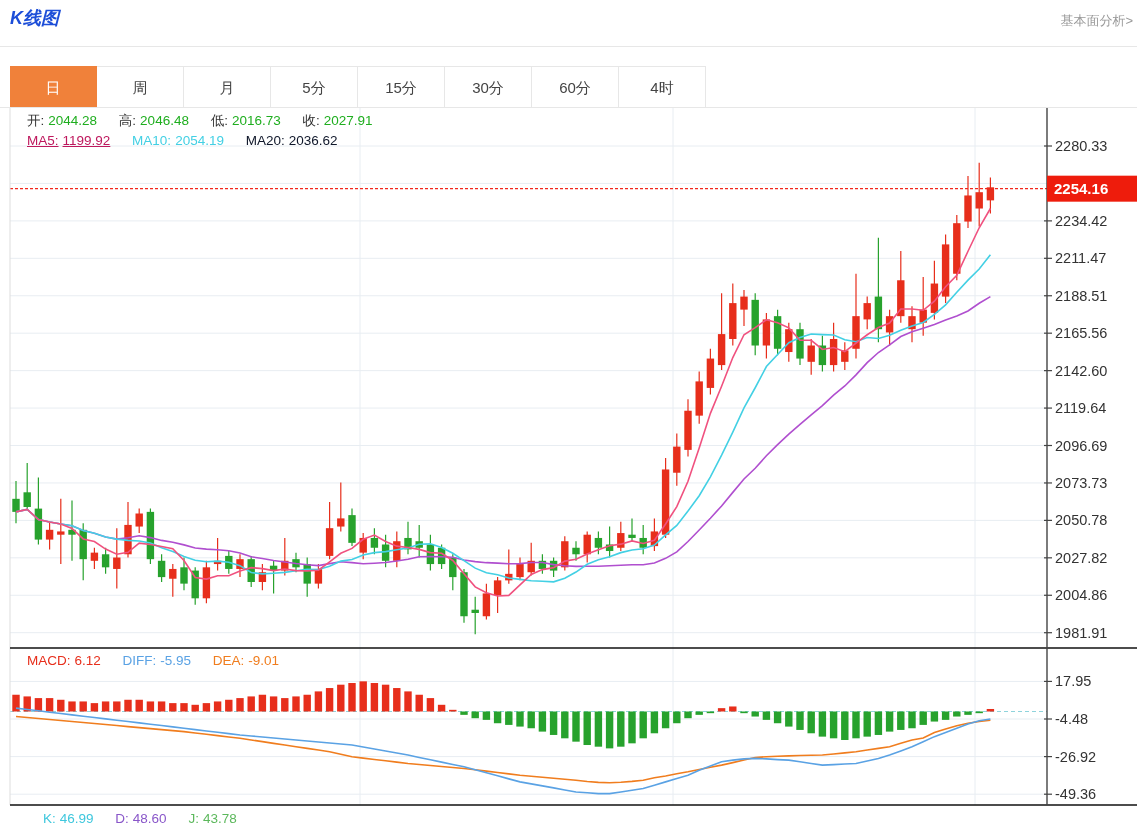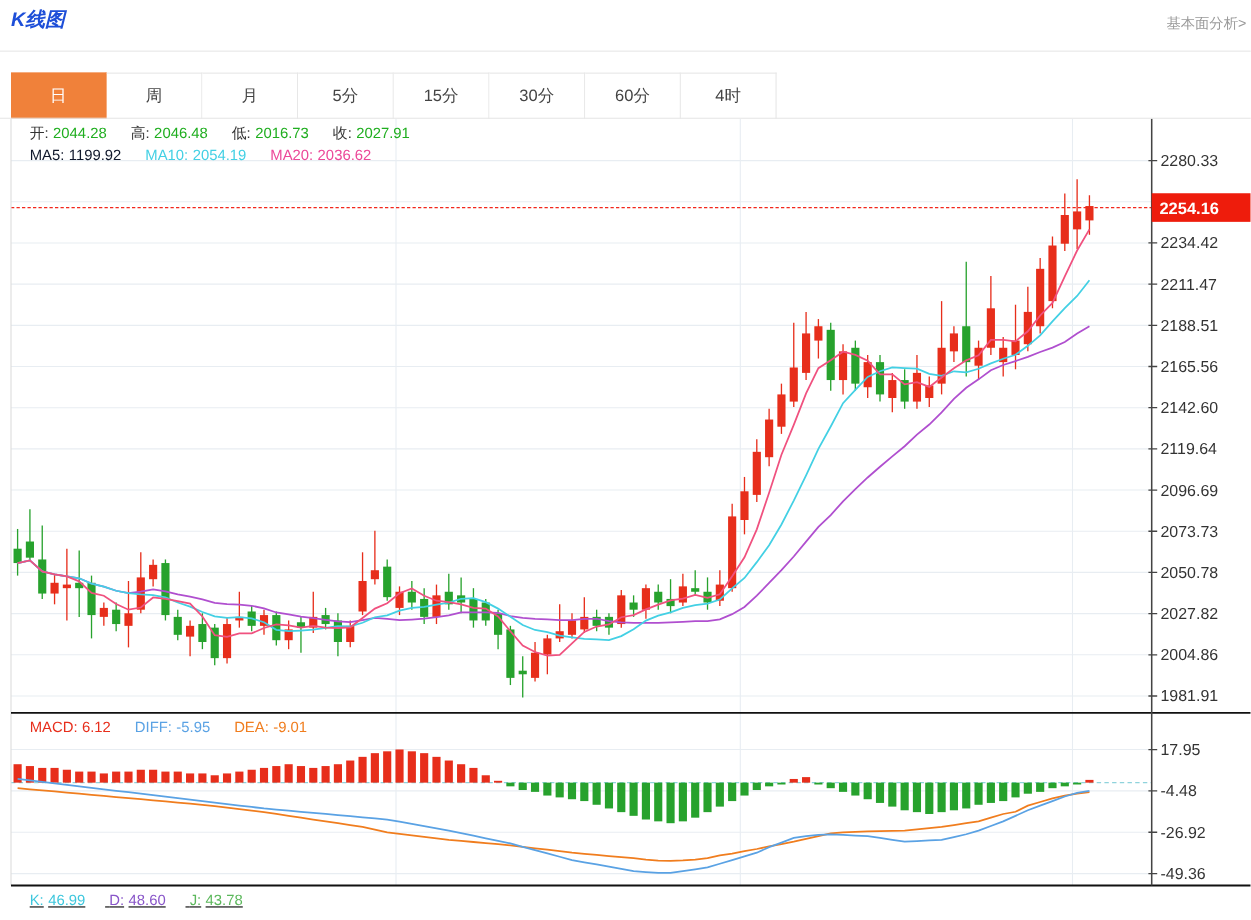--- a/index.html
+++ b/index.html
@@ -11,23 +11,23 @@
   .tabs{position:absolute;left:10px;top:66px;display:flex;}
   .tab{width:87px;height:42px;line-height:42px;text-align:center;font-size:15px;color:#444;
        border-top:1px solid #e7e7e7;border-right:1px solid #e7e7e7;background:#fff;cursor:pointer;box-sizing:border-box;}
   .tab.active{background:#f0813a;color:#fff;border-color:#f0813a;}
   .tabs-rule{position:absolute;left:0;top:107px;width:1137px;border-bottom:1px solid #e7e7e7;}
   .legend{position:absolute;font-size:13.5px;white-space:nowrap;z-index:5;}
   .legend span{margin-right:4px;}
   .legend .gap{margin-right:18px;}
   .lg-dark{color:#333;}
   .lg-green{color:#1fae1f;text-align:right;}
-  .lg-ma5{color:#0f172a;}
+  .lg-ma5{color:#be185d;text-decoration:underline;}
   .lg-ma10{color:#43d0e4;}
-  .lg-ma20{color:#ec4899;}
+  .lg-ma20{color:#0f172a;}
   .lg-macd{color:#e72e1b;}
   .lg-diff{color:#5aa2e4;}
   .lg-dea{color:#f07d1e;}
   .lg-k{color:#3ec7dd;}
   .lg-d{color:#8956c9;}
   .lg-j{color:#5cb85c;}
   #chart-svg{position:absolute;left:0;top:108px;}
 </style>
 </head>
 <body>
@@ -392,17 +392,17 @@
 <div class="legend" style="left:27px;top:133px;">
   <span class="lg-ma5">MA5:</span><span class="lg-ma5 gap">1199.92</span>
   <span class="lg-ma10">MA10:</span><span class="lg-ma10 gap">2054.19</span>
   <span class="lg-ma20">MA20:</span><span class="lg-ma20">2036.62</span>
 </div>
 <div class="legend" style="left:27px;top:653px;">
   <span class="lg-macd">MACD:</span><span class="lg-macd gap">6.12</span>
   <span class="lg-diff">DIFF:</span><span class="lg-diff gap">-5.95</span>
   <span class="lg-dea">DEA:</span><span class="lg-dea">-9.01</span>
 </div>
-<div class="legend" style="left:27px;top:811px;text-decoration:underline;">
+<div class="legend" style="left:43px;top:811px;">
   <span class="lg-k">K:</span><span class="lg-k gap">46.99</span>
   <span class="lg-d">D:</span><span class="lg-d gap">48.60</span>
   <span class="lg-j">J:</span><span class="lg-j">43.78</span>
 </div>
 
 </body></html>

